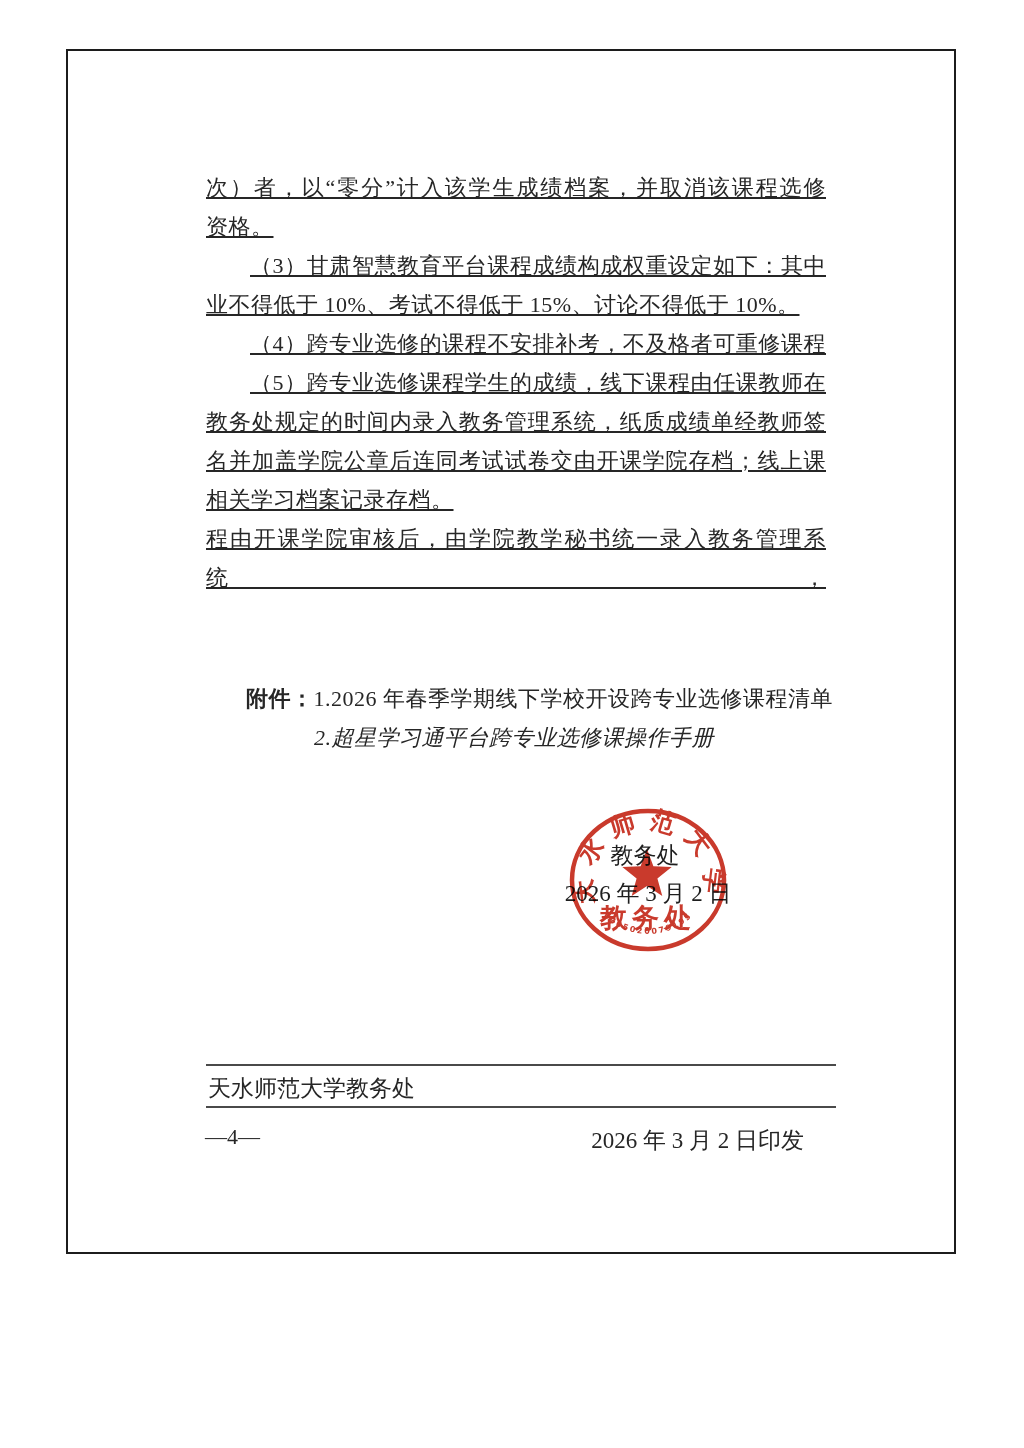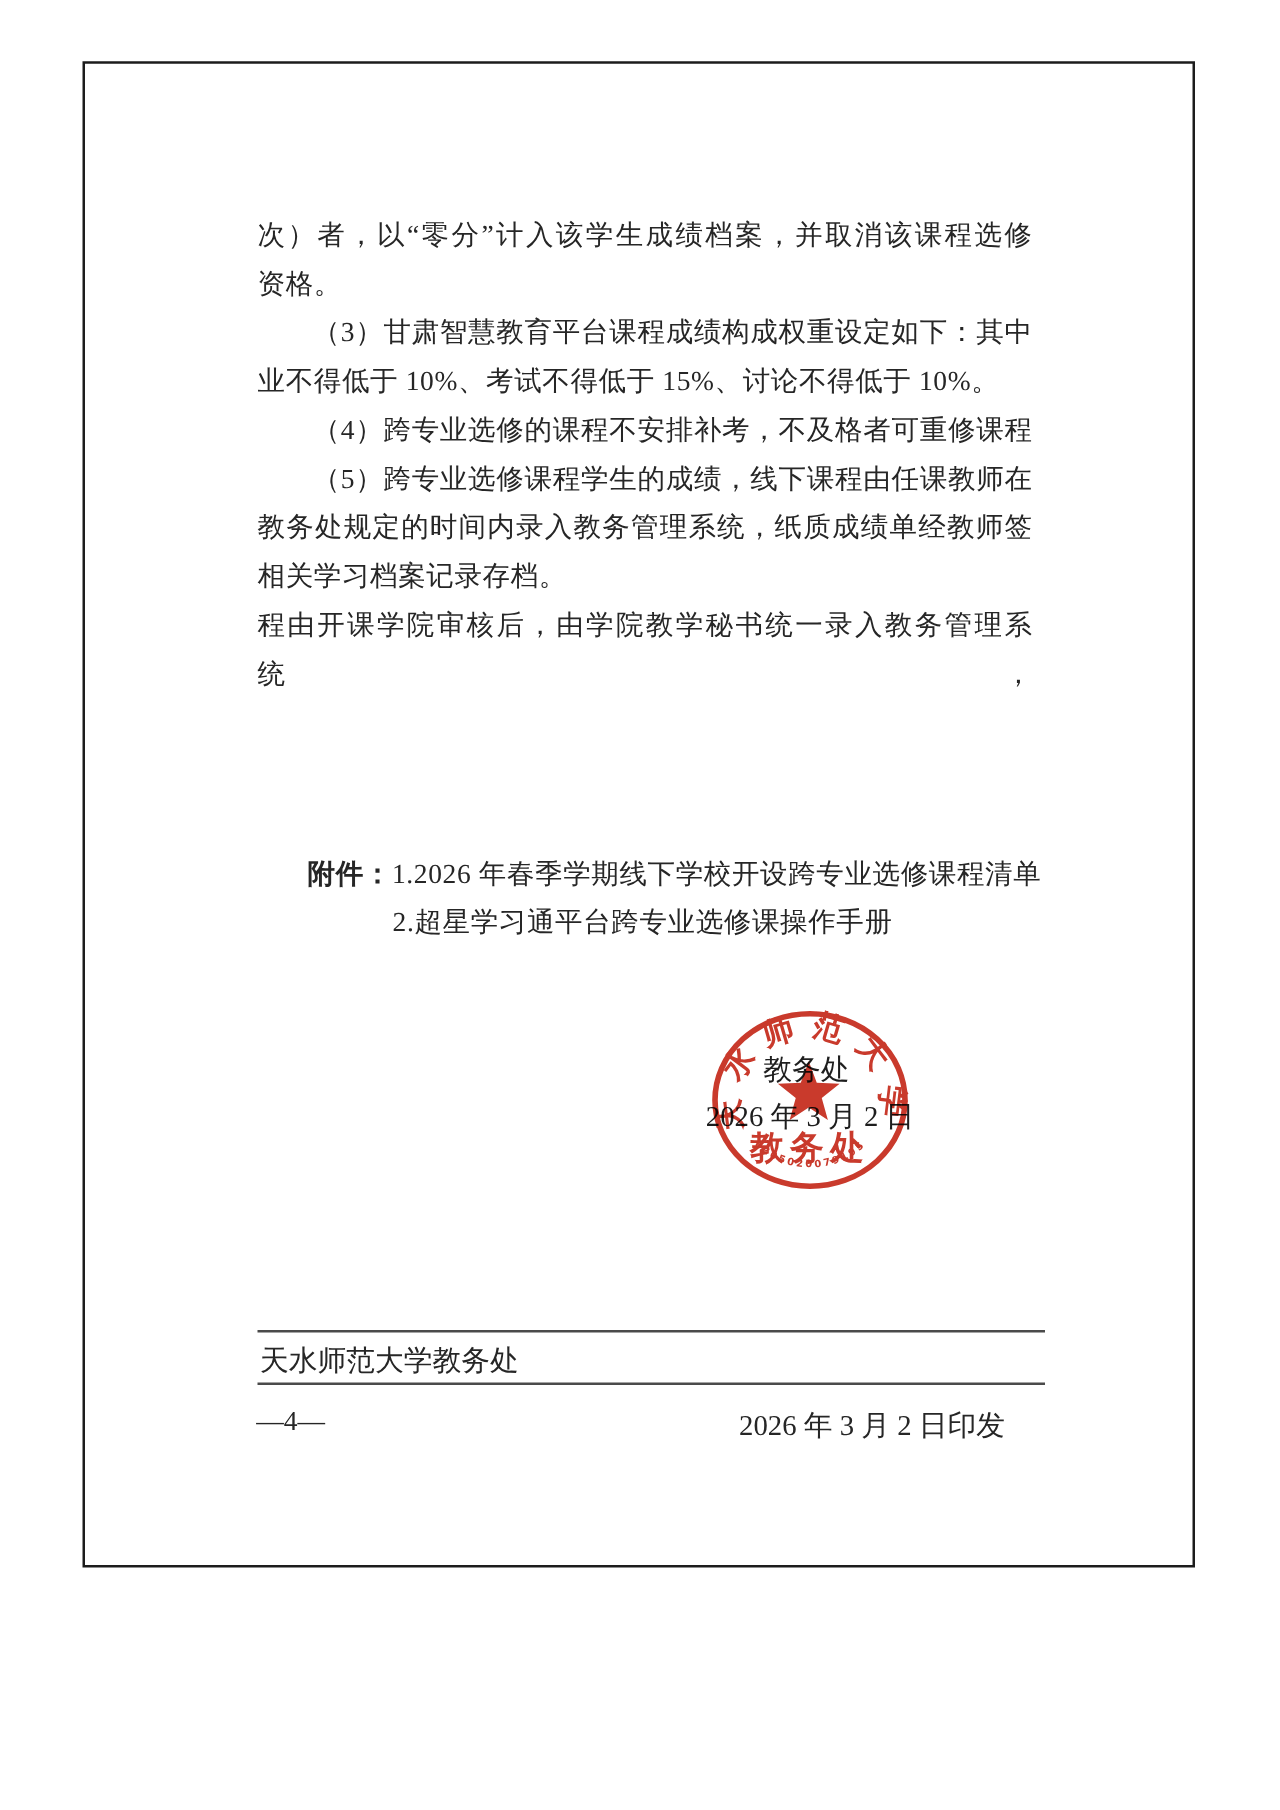--- a/index.html
+++ b/index.html
@@ -22,41 +22,42 @@
     background: transparent;
   }
 
   .body-text {
     position: absolute;
     left: 206px; top: 168px;
     width: 620px;
     font-size: 22px;
     line-height: 39px;
     letter-spacing: 0.5px;
+    text-decoration: underline;
   }
   .line { width: 620px; white-space: nowrap; }
   .line.justify {
     white-space: normal;
     text-align: justify;
     text-align-last: justify;
     text-justify: inter-character;
   }
   .line.indent { text-indent: 44px; }
 
   .attachment {
     position: absolute;
     left: 202px; top: 679px;
     width: 640px;
     font-size: 22px;
     line-height: 39px;
     letter-spacing: 0.5px;
   }
   .att-row1 { padding-left: 44px; white-space: nowrap; }
   .att-label { font-weight: bold; font-family: "Liberation Sans", "DejaVu Sans", sans-serif; }
-  .att-row2 { padding-left: 112px; white-space: nowrap; }
+  .att-row2 { padding-left: 112px; white-space: nowrap; font-style: italic; }
 
   .sign-org, .sign-date {
     position: absolute;
     font-size: 23px;
     line-height: 39px;
     white-space: nowrap;
     transform: translateX(-50%);
     color: #1e1e1e;
   }
   .sign-org  { left: 645px; top: 836px; }
@@ -105,20 +106,21 @@
   <div class="frame"></div>
 
   <div class="body-text">
     <div class="line justify">次）者，以“零分”计入该学生成绩档案，并取消该课程选修</div>
     <div class="line">资格。</div>
     <div class="line justify indent">（3）甘肃智慧教育平台课程成绩构成权重设定如下：其中</div>
     <div class="line">业不得低于 10%、考试不得低于 15%、讨论不得低于 10%。</div>
     <div class="line justify indent">（4）跨专业选修的课程不安排补考，不及格者可重修课程</div>
     <div class="line justify indent">（5）跨专业选修课程学生的成绩，线下课程由任课教师在</div>
     <div class="line justify">教务处规定的时间内录入教务管理系统，纸质成绩单经教师签</div>
+    <div class="line justify">名并加盖学院公章后连同考试试卷交由开课学院存档；线上课</div>
     <div class="line">相关学习档案记录存档。</div>
     <div class="line justify">程由开课学院审核后，由学院教学秘书统一录入教务管理系统，</div>
   </div>
 
   <div class="attachment">
     <div class="att-row1"><span class="att-label">附件：</span><span>1.2026 年春季学期线下学校开设跨专业选修课程清单</span></div>
     <div class="att-row2">2.超星学习通平台跨专业选修课操作手册</div>
   </div>
 
   <div class="sign-org">教务处</div>

